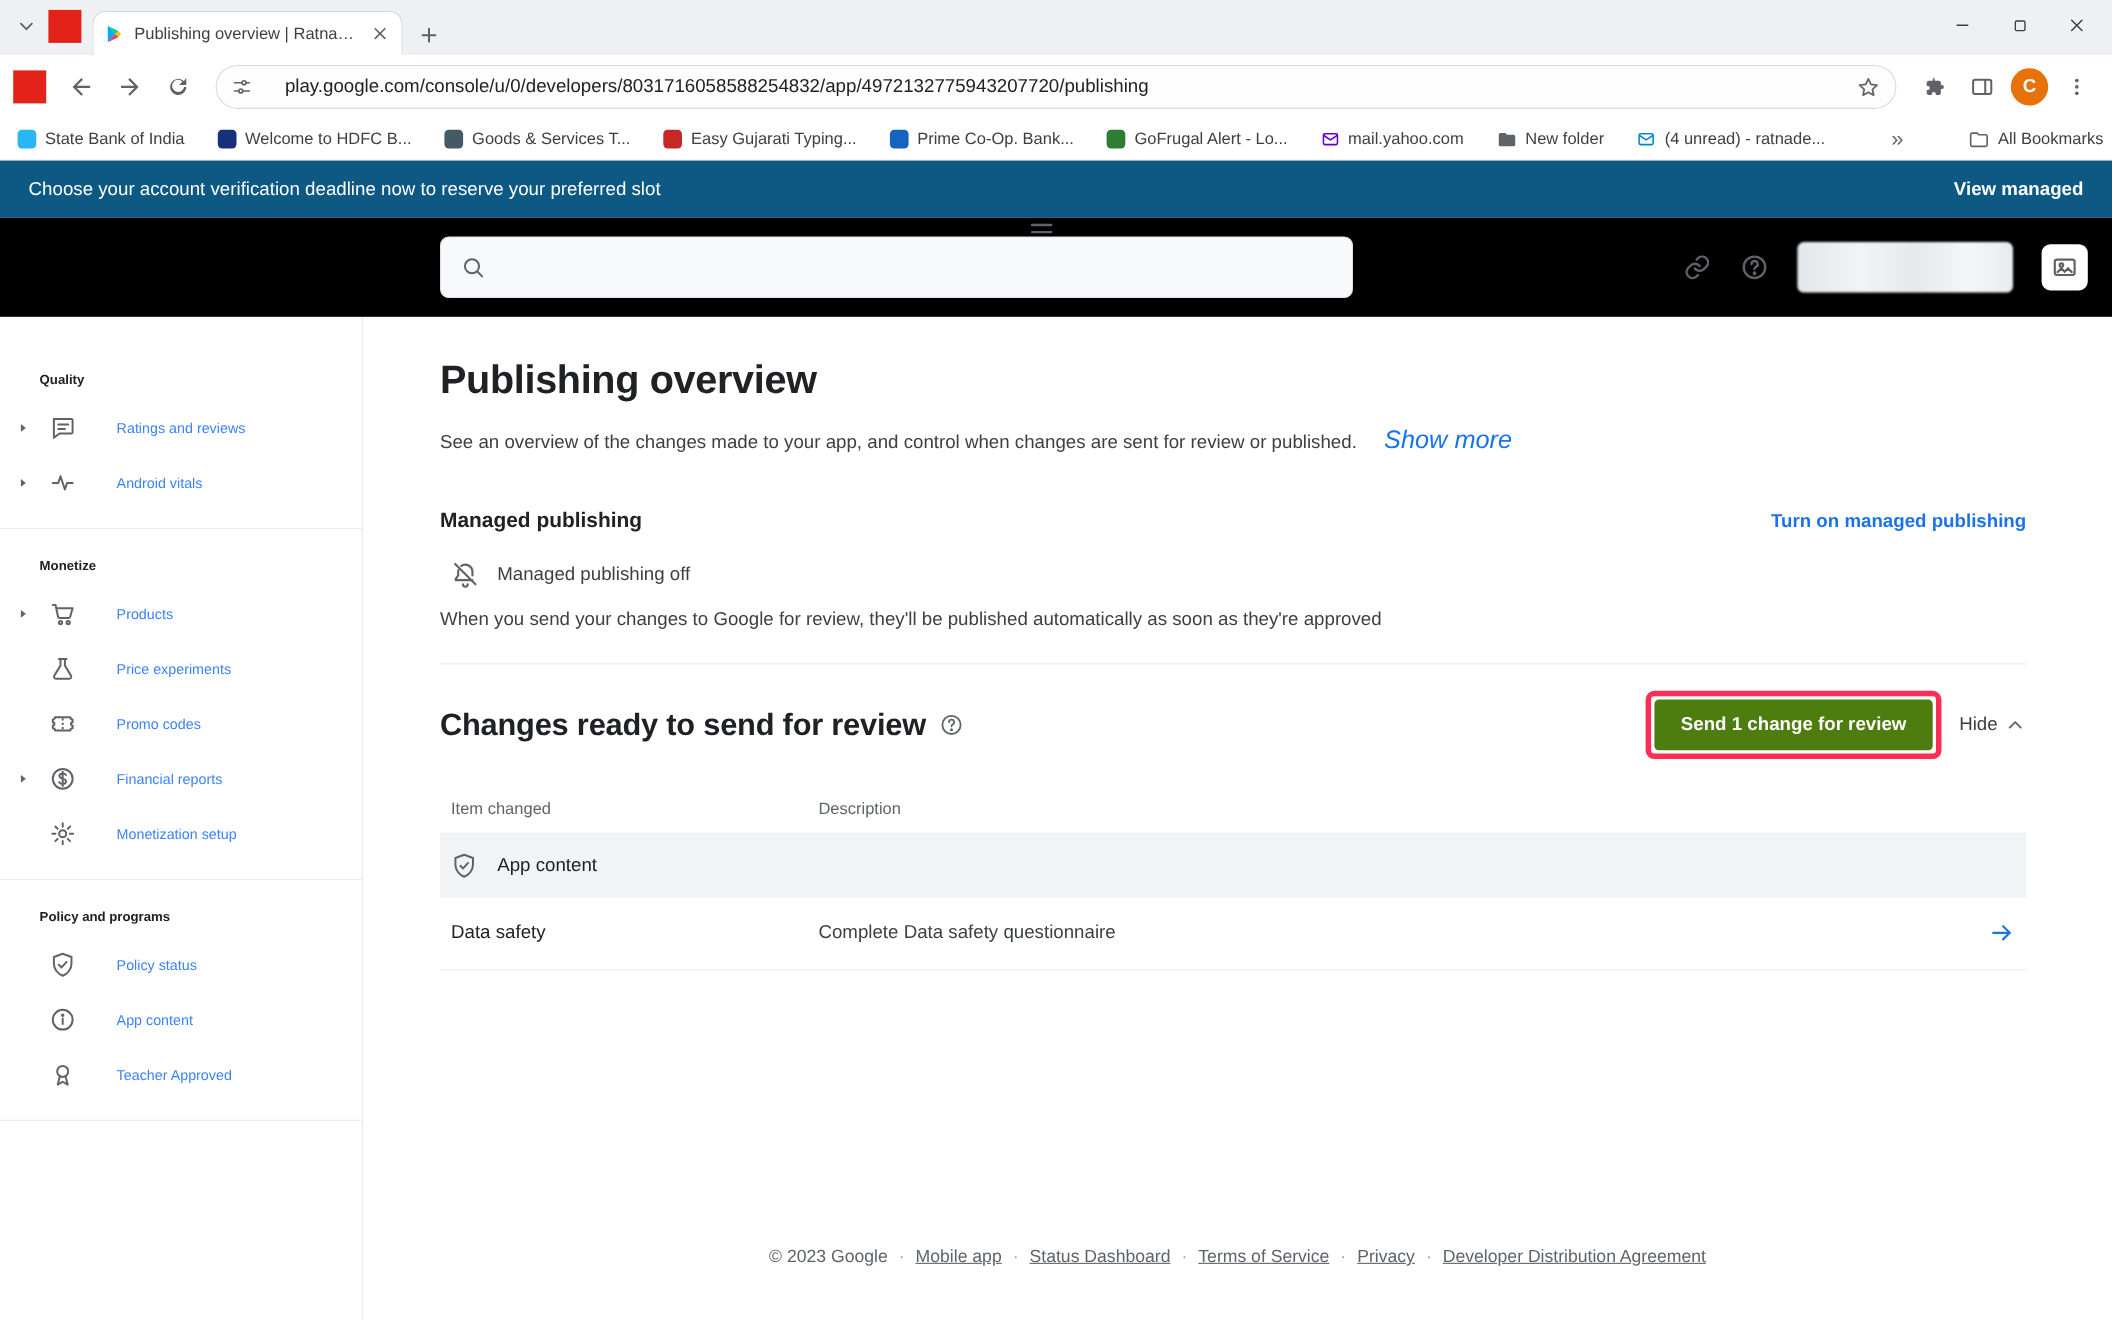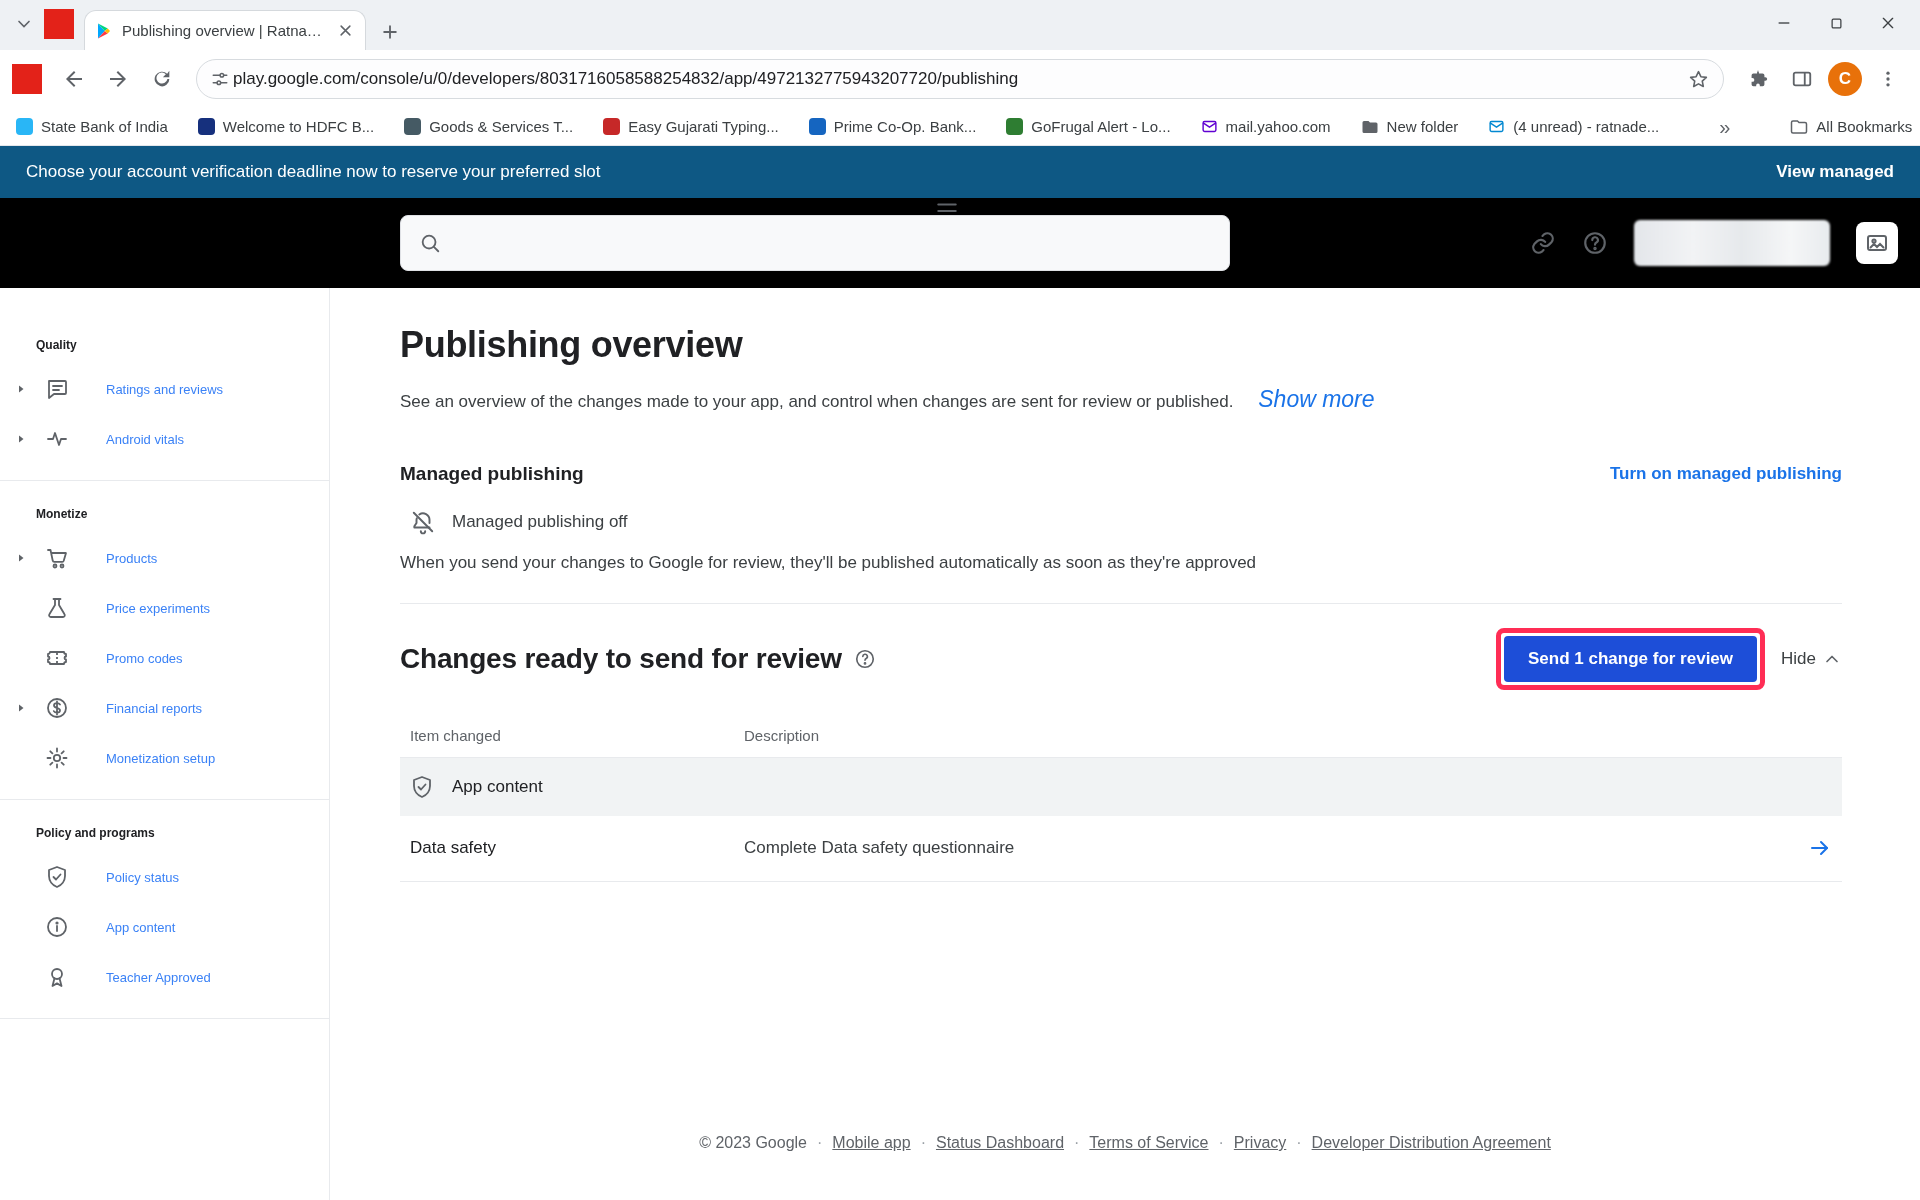--- a/index.html
+++ b/index.html
@@ -26,21 +26,21 @@
   .tab-close { cursor:pointer; border-radius:50%; padding:2px; }
   .newtab-btn { margin:0 0 8px 14px; cursor:pointer; }
   .win-controls { position:absolute; right:6px; top:0; height:46px; display:flex; }
   .win-btn { width:52px; height:46px; display:flex; align-items:center; justify-content:center; color:#3c4043; cursor:pointer; }
 
   .toolbar { height:58px; background:#fff; display:flex; align-items:center; padding:0 14px; gap:8px; position:relative; }
   .toolbar .navbtn { width:36px; height:36px; border-radius:50%; display:flex; align-items:center; justify-content:center; cursor:pointer; }
   .toolbar-left-pad { width:34px; height:1px; }
   .omnibox {
     flex:1; height:40px; border-radius:20px; background:#fdfdfe; border:1px solid #d7dbdf;
-    display:flex; align-items:center; gap:4px; padding:0 14px; margin:0 8px; cursor:text; min-width:0;
+    display:flex; align-items:center; gap:30px; padding:0 14px; margin:0 8px; cursor:text; min-width:0;
   }
   .url-text { font-size:17px; color:#202124; white-space:nowrap; overflow:hidden; text-overflow:ellipsis; flex:1; }
   .avatar { width:34px; height:34px; border-radius:50%; color:#fff; font-size:17px; font-weight:bold;
     display:flex; align-items:center; justify-content:center; cursor:pointer; }
 
   .bookmarks { height:38px; background:#fff; border-bottom:1px solid #e4e7eb; display:flex; align-items:center; padding:0 16px; gap:30px; }
   .bm { display:flex; align-items:center; gap:8px; font-size:15px; color:#3c4043; white-space:nowrap; cursor:pointer; }
   .fav-sq { width:17px; height:17px; border-radius:4px; }
   .bm-spacer { flex:1; }
   .bm-overflow { font-size:20px; color:#5f6368; cursor:pointer; line-height:1; }
@@ -91,21 +91,21 @@
   .managed-action { font-size:17px; font-weight:600; }
   .managed-status { margin-top:24px; display:flex; align-items:center; gap:16px; padding-left:10px; font-size:17px; color:#3c4043; }
   .managed-desc { margin-top:18px; font-size:17px; color:#3c4043; }
   .rule { border:none; border-top:1px solid #e8eaed; margin-top:30px; }
 
   .changes-head { margin-top:24px; display:flex; align-items:center; justify-content:space-between; }
   .changes-title-wrap { display:flex; align-items:center; gap:12px; }
   .changes-title { font-size:28px; font-weight:600; color:#202124; letter-spacing:-0.2px; }
   .changes-actions { display:flex; align-items:center; gap:16px; }
   .annotate { border:5px solid #ff2d55; border-radius:8px; padding:3px; }
-  .send-btn { background:#1d4ed8; color:#fff; border:none; border-radius:4px; height:46px; padding:0 24px;
+  .send-btn { background:#4d7c0f; color:#fff; border:none; border-radius:4px; height:46px; padding:0 24px;
     font-family:inherit; font-size:17px; font-weight:600; cursor:pointer; }
   .hide-toggle { display:flex; align-items:center; gap:6px; font-size:17px; font-weight:500; color:#3c4043; cursor:pointer; }
 
   .tbl { margin-top:24px; }
   .tbl-row { display:grid; grid-template-columns:334px 1fr 56px; align-items:center; padding:0 10px; }
   .tbl-head { height:44px; border-bottom:1px solid #e8eaed; color:#5f6368; font-size:15px; font-weight:500; }
   .tbl-group { height:58px; background:#f1f3f4; padding:0 10px; display:flex; align-items:center; gap:18px; }
   .tbl-group-label { font-size:17px; color:#202124; }
   .tbl-data { height:66px; border-bottom:1px solid #e8eaed; font-size:17px; color:#3c4043; }
   .tbl-data .cell-item { color:#202124; }

